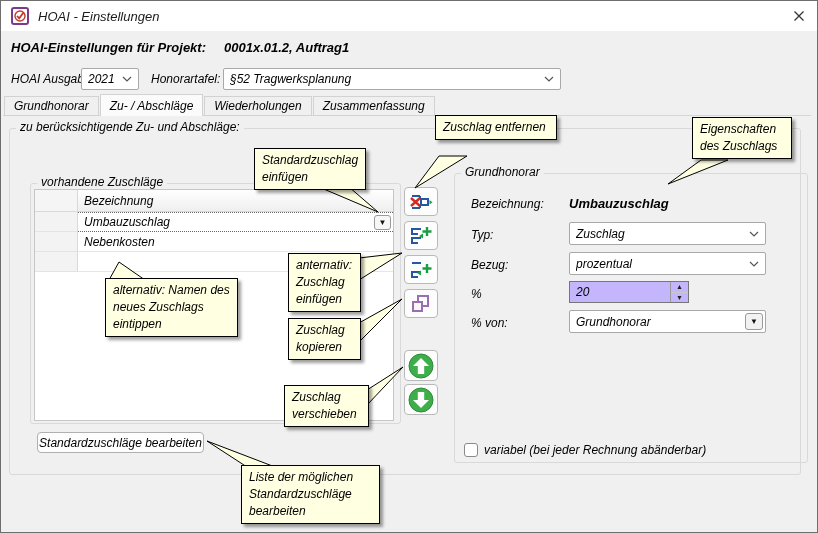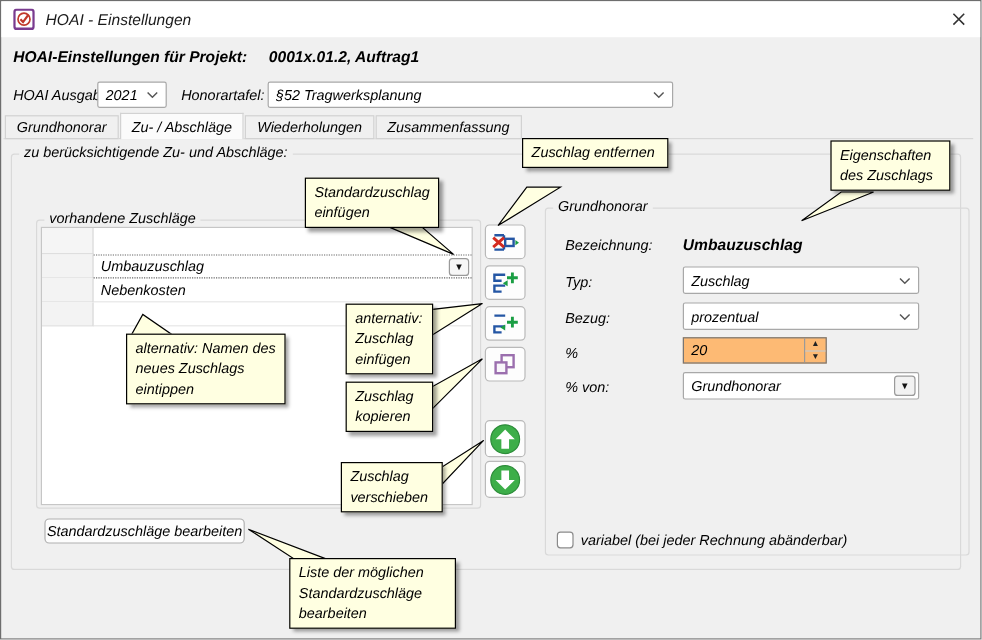--- a/index.html
+++ b/index.html
@@ -73,21 +73,21 @@
     background:#fdfdfd; border:1px solid #b9b9b9; border-radius:4px;
     display:flex; align-items:center; justify-content:center; cursor:pointer;
   }
   .tool-btn.round31 { height:31px; }
 
   
   .prop-label { position:absolute; font-size:12px; }
   .prop-value-bold { position:absolute; font-size:13px; font-weight:bold; }
   .spinbox {
     position:absolute; left:568px; top:280px; width:120px; height:22px;
-    background:#fdba74; border:1px solid #767676; display:flex;
+    background:#c4b5fd; border:1px solid #767676; display:flex;
   }
   .spin-text { flex:1; font-size:12px; display:flex; align-items:center; padding-left:6px; }
   .spin-btns { width:18px; flex:0 0 auto; border-left:1px solid #9a9a9a; display:flex; flex-direction:column; }
   .spin-btn { flex:1; display:flex; align-items:center; justify-content:center; font-size:7px; line-height:1; cursor:pointer; color:#222; }
   .spin-btn.up { border-bottom:1px solid #c9c9c9; }
   .flat-drop-btn {
     position:absolute; right:2px; top:2px; width:18px; height:17px;
     background:#f2f2f2; border:1px solid #9a9a9a; border-radius:3px;
     display:flex; align-items:center; justify-content:center; cursor:pointer;
   }
@@ -163,20 +163,21 @@
     <span class="legend">zu berücksichtigende Zu- und Abschläge:</span>
   </div>
 
   <div class="groupbox" style="left:29px; top:182px; width:371px; height:241px;">
     <span class="legend">vorhandene Zuschläge</span>
   </div>
 
   <div class="grid">
     <div class="grid-row grid-header">
       <div class="sel-cell"></div>
+      <div class="head-cell">Bezeichnung</div>
     </div>
     <div class="grid-row row-edit">
       <div class="sel-cell"></div>
       <div class="data-cell">
         <span>Umbauzuschlag</span>
         <div class="cell-drop-btn">
           <span class="arrow-glyph">▼</span>
         </div>
       </div>
     </div>

